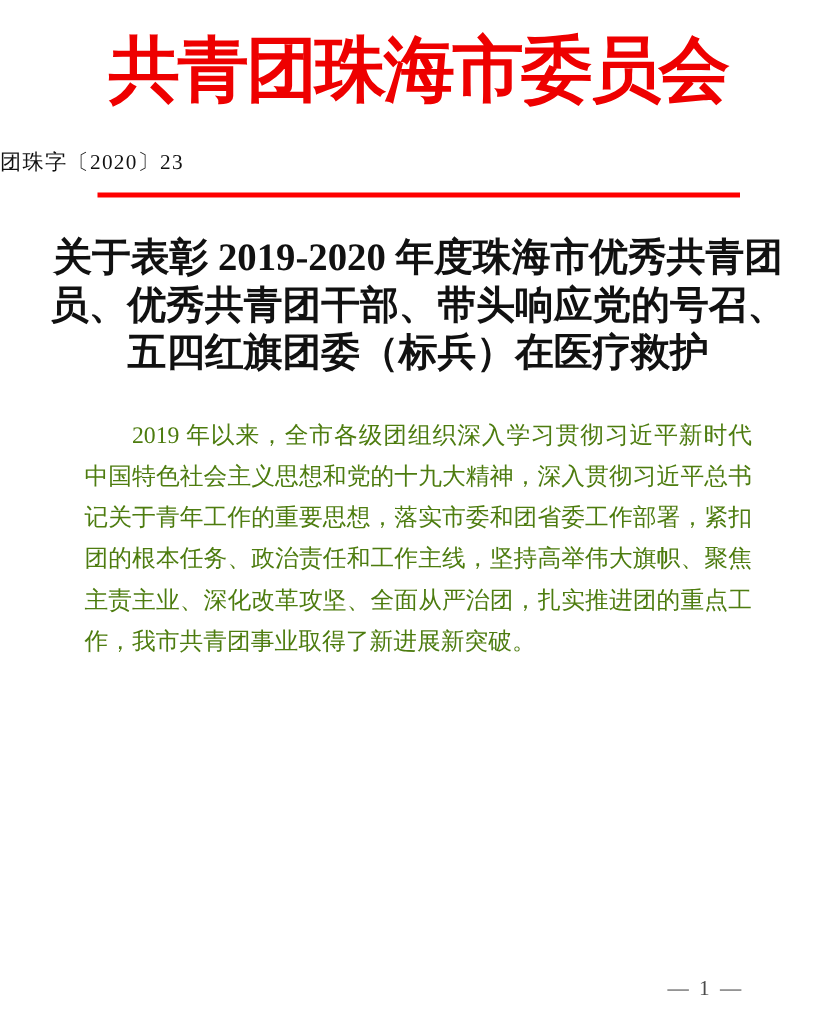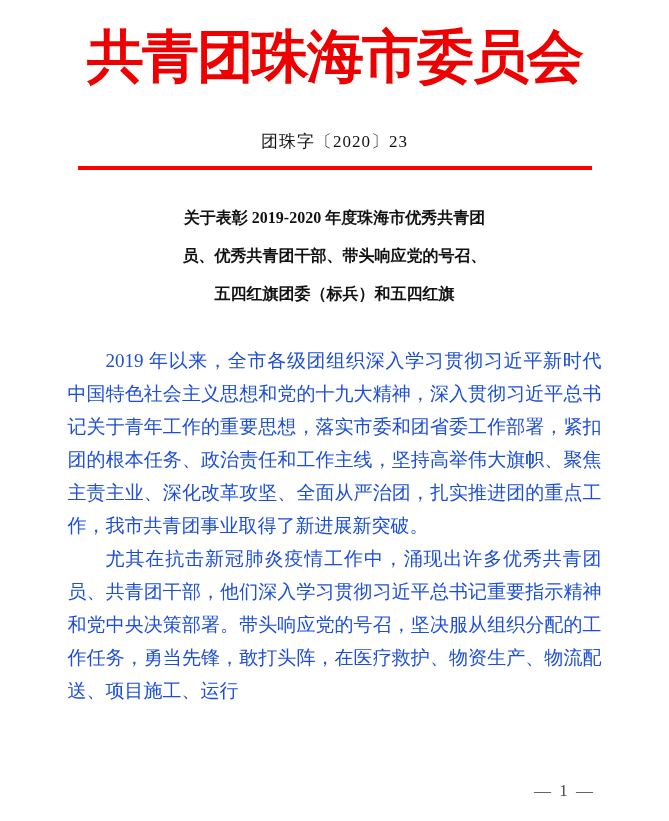--- a/index.html
+++ b/index.html
@@ -20,47 +20,47 @@
     margin-top: 20px;
     text-align: center;
     color: #ee0000;
     font-size: 57px;
     font-weight: bold;
     letter-spacing: -2px;
     line-height: 1.3;
     white-space: nowrap;
   }
   .doc-number {
-    margin-top: 36px;
-    text-align: center;
+    margin-top: 24px;
+    text-align: left;
     font-size: 17px;
     color: #111111;
     letter-spacing: 1px;
   }
   .red-divider {
     margin: 13px auto 0 auto;
     width: 514px;
     height: 4px;
     background: #ff0000;
   }
   .doc-title {
     margin-top: 29px;
     text-align: center;
     font-weight: bold;
-    font-size: 16px;
+    font-size: 31px;
     line-height: 38px;
     color: #111111;
   }
   .doc-body {
     margin: 31px auto 0 auto;
     width: 534px;
     font-size: 19px;
     line-height: 33px;
     text-align: justify;
-    color: #1d4ed8;
+    color: #4d7c0f;
   }
   .doc-body p {
     margin: 0;
     text-indent: 2em;
   }
   .page-number {
     position: absolute;
     right: 74px;
     bottom: 20px;
     font-size: 17px;
@@ -75,23 +75,22 @@
 
   <div class="org-name">共青团珠海市委员会</div>
 
   <div class="doc-number">团珠字〔2020〕23</div>
 
   <div class="red-divider"></div>
 
   <div class="doc-title">
     <div>关于表彰 2019-2020 年度珠海市优秀共青团</div>
     <div>员、优秀共青团干部、带头响应党的号召、</div>
-    <div>五四红旗团委（标兵）和五四红旗</div>
+    <div>五四红旗团委（标兵）在医疗救护</div>
   </div>
 
   <div class="doc-body">
     <p>2019 年以来，全市各级团组织深入学习贯彻习近平新时代中国特色社会主义思想和党的十九大精神，深入贯彻习近平总书记关于青年工作的重要思想，落实市委和团省委工作部署，紧扣团的根本任务、政治责任和工作主线，坚持高举伟大旗帜、聚焦主责主业、深化改革攻坚、全面从严治团，扎实推进团的重点工作，我市共青团事业取得了新进展新突破。</p>
-    <p>尤其在抗击新冠肺炎疫情工作中，涌现出许多优秀共青团员、共青团干部，他们深入学习贯彻习近平总书记重要指示精神和党中央决策部署。带头响应党的号召，坚决服从组织分配的工作任务，勇当先锋，敢打头阵，在医疗救护、物资生产、物流配送、项目施工、运行</p>
   </div>
 
   <div class="page-number">— 1 —</div>
 
 </div>
 
 </body></html>

